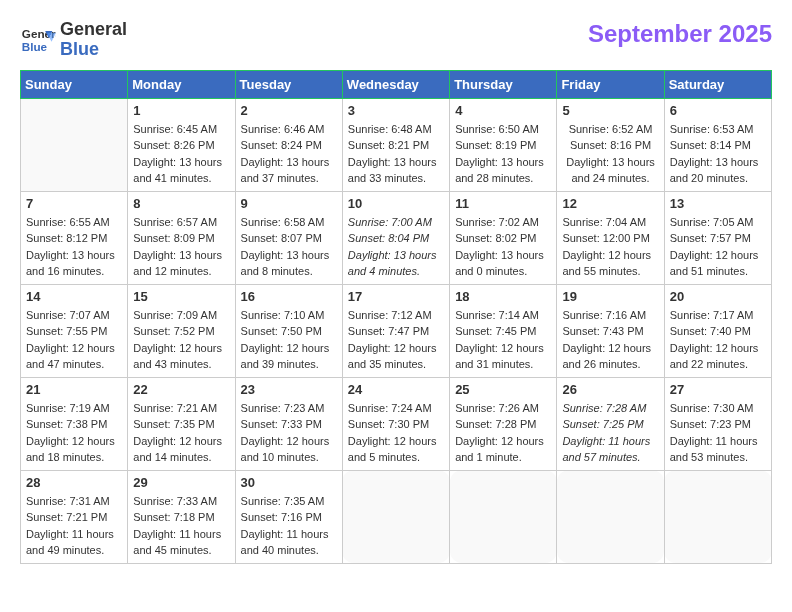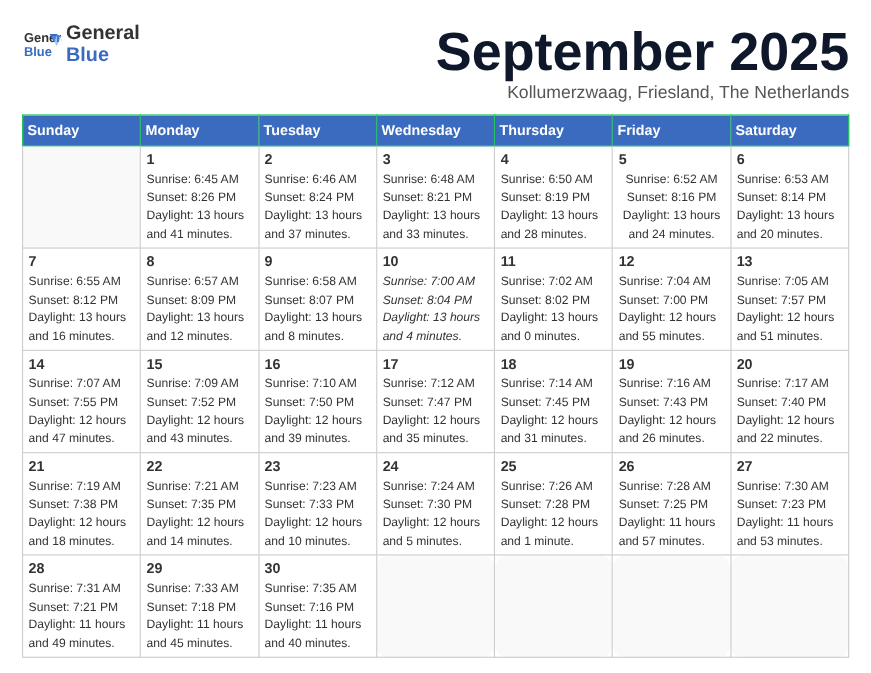--- a/index.html
+++ b/index.html
@@ -28,23 +28,23 @@
     }
     .logo-icon {
       width: 36px;
       height: 36px;
       margin-right: 4px;
     }
     .title-block {
       text-align: right;
     }
     .month-title {
-      font-size: 49px;
+      font-size: 24px;
       font-weight: bold;
-      color: #0f172a;
+      color: #8b5cf6;
     }
     .location {
       font-size: 16px;
       color: #555;
     }
     table {
       width: 100%;
       border-collapse: collapse;
       table-layout: fixed;
     }
@@ -95,21 +95,20 @@
       <polygon points="28,10 36,10 32,18" fill="#3a6bbf"></polygon>
       <polygon points="30,12 40,12 35,22" fill="#5599ff" opacity="0.6"></polygon>
     </svg>
     <div>
       <div class="logo-text">General</div>
       <div class="logo-text" style="color:#3a6bbf;">Blue</div>
     </div>
   </div>
   <div class="title-block">
     <div class="month-title">September 2025</div>
-    <div class="location">Kollumerzwaag, Friesland, The Netherlands</div>
   </div>
 </div>
 
 <table>
   <thead>
     <tr id="header-row">
         <th>Sunday</th>
         <th>Monday</th>
         <th>Tuesday</th>
         <th>Wednesday</th>
@@ -196,21 +195,21 @@
         <td>
           <span class="day-num">11</span>
           <div class="day-info" style="white-space: pre-line;">Sunrise: 7:02 AM
 Sunset: 8:02 PM
 Daylight: 13 hours
 and 0 minutes.</div>
         </td>
         <td>
           <span class="day-num">12</span>
           <div class="day-info" style="white-space: pre-line;">Sunrise: 7:04 AM
-Sunset: 7:00 PM
+Sunset: 12:00 PM
 Daylight: 12 hours
 and 55 minutes.</div>
         </td>
         <td>
           <span class="day-num">13</span>
           <div class="day-info" style="white-space: pre-line;">Sunrise: 7:05 AM
 Sunset: 7:57 PM
 Daylight: 12 hours
 and 51 minutes.</div>
         </td>
@@ -297,21 +296,21 @@
         </td>
         <td>
           <span class="day-num">25</span>
           <div class="day-info" style="white-space: pre-line;">Sunrise: 7:26 AM
 Sunset: 7:28 PM
 Daylight: 12 hours
 and 1 minute.</div>
         </td>
         <td>
           <span class="day-num">26</span>
-          <div class="day-info" style="white-space: pre-line;">Sunrise: 7:28 AM
+          <div class="day-info" style="white-space: pre-line; font-style: italic;">Sunrise: 7:28 AM
 Sunset: 7:25 PM
 Daylight: 11 hours
 and 57 minutes.</div>
         </td>
         <td>
           <span class="day-num">27</span>
           <div class="day-info" style="white-space: pre-line;">Sunrise: 7:30 AM
 Sunset: 7:23 PM
 Daylight: 11 hours
 and 53 minutes.</div>

